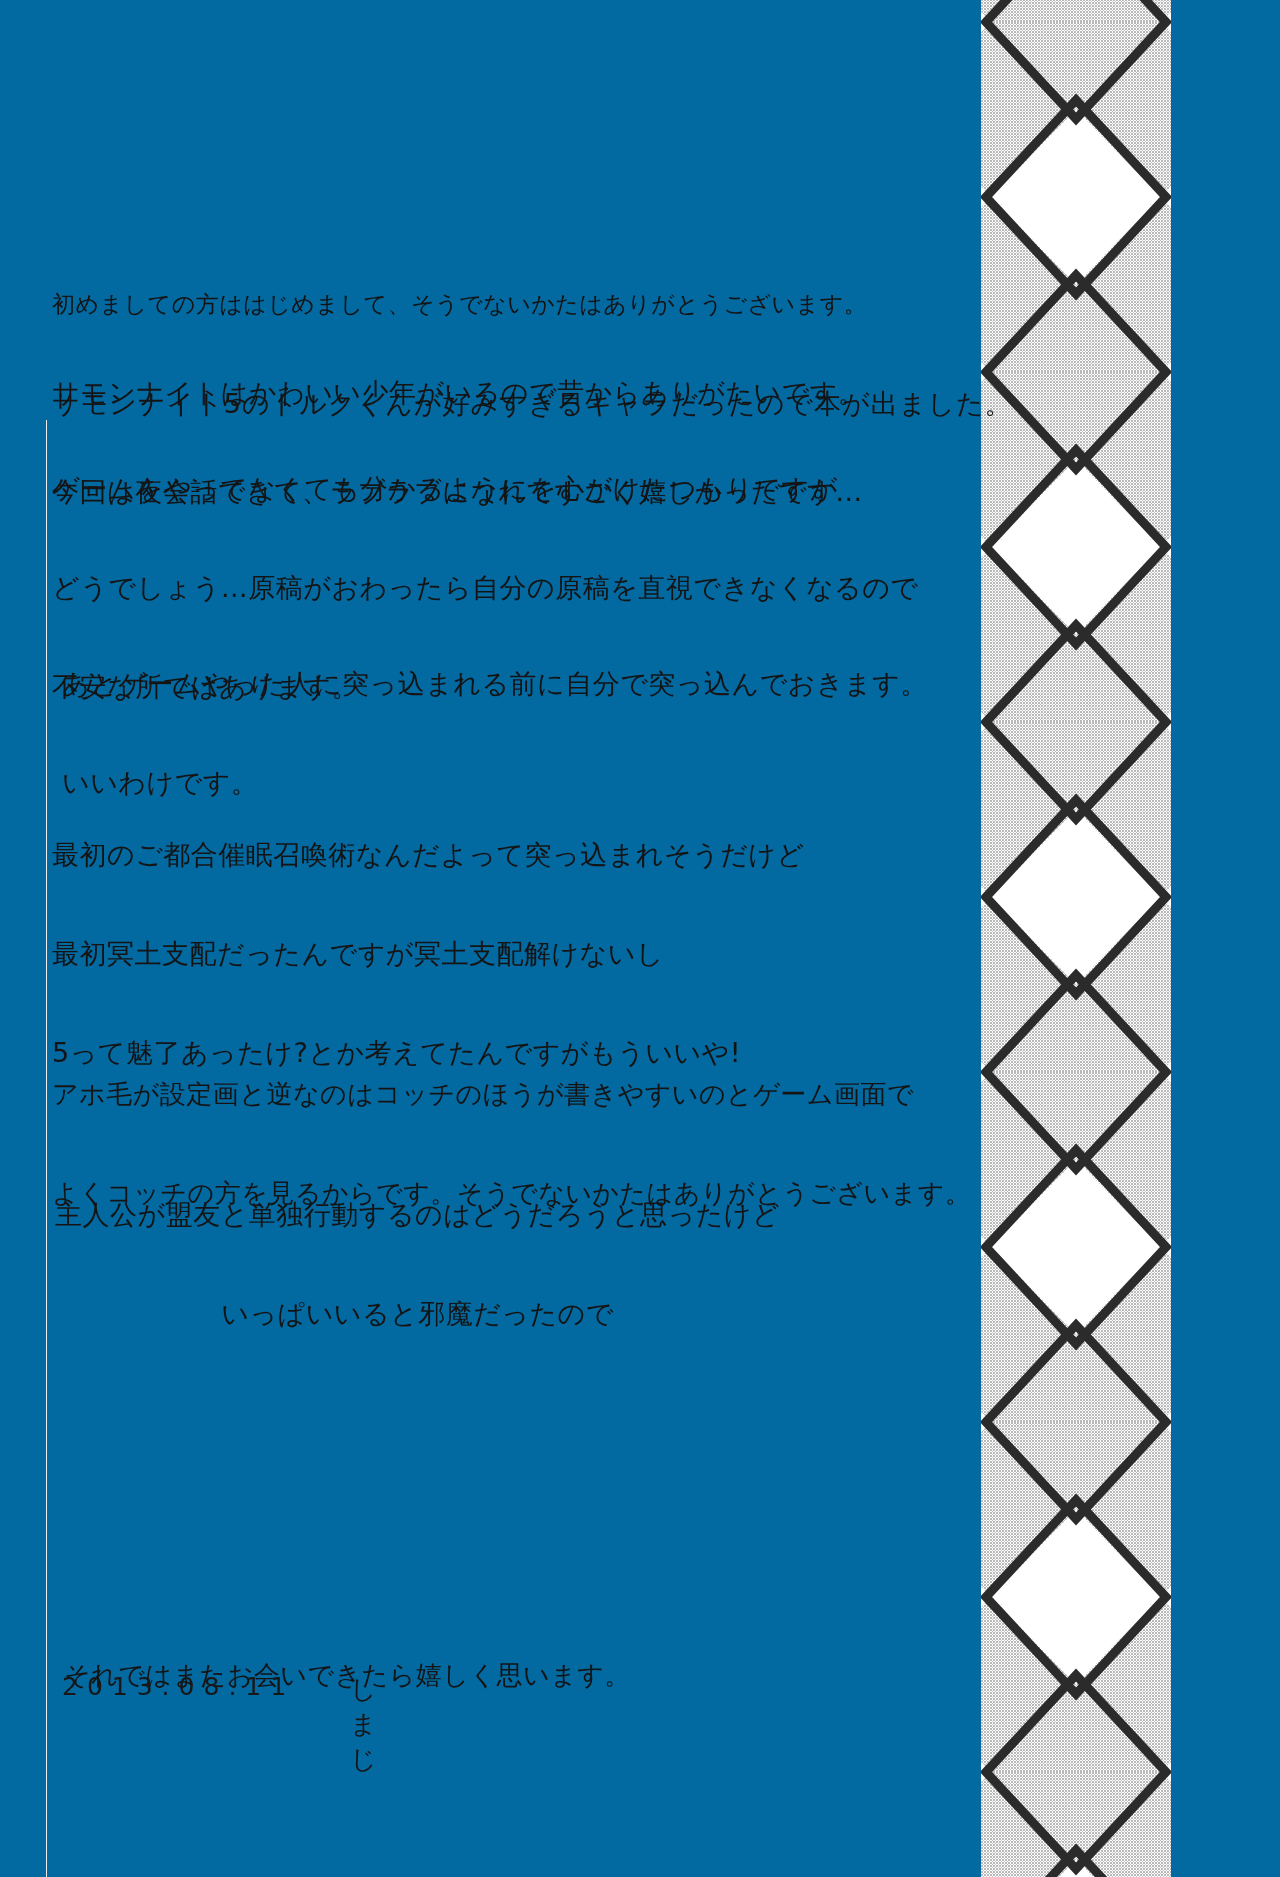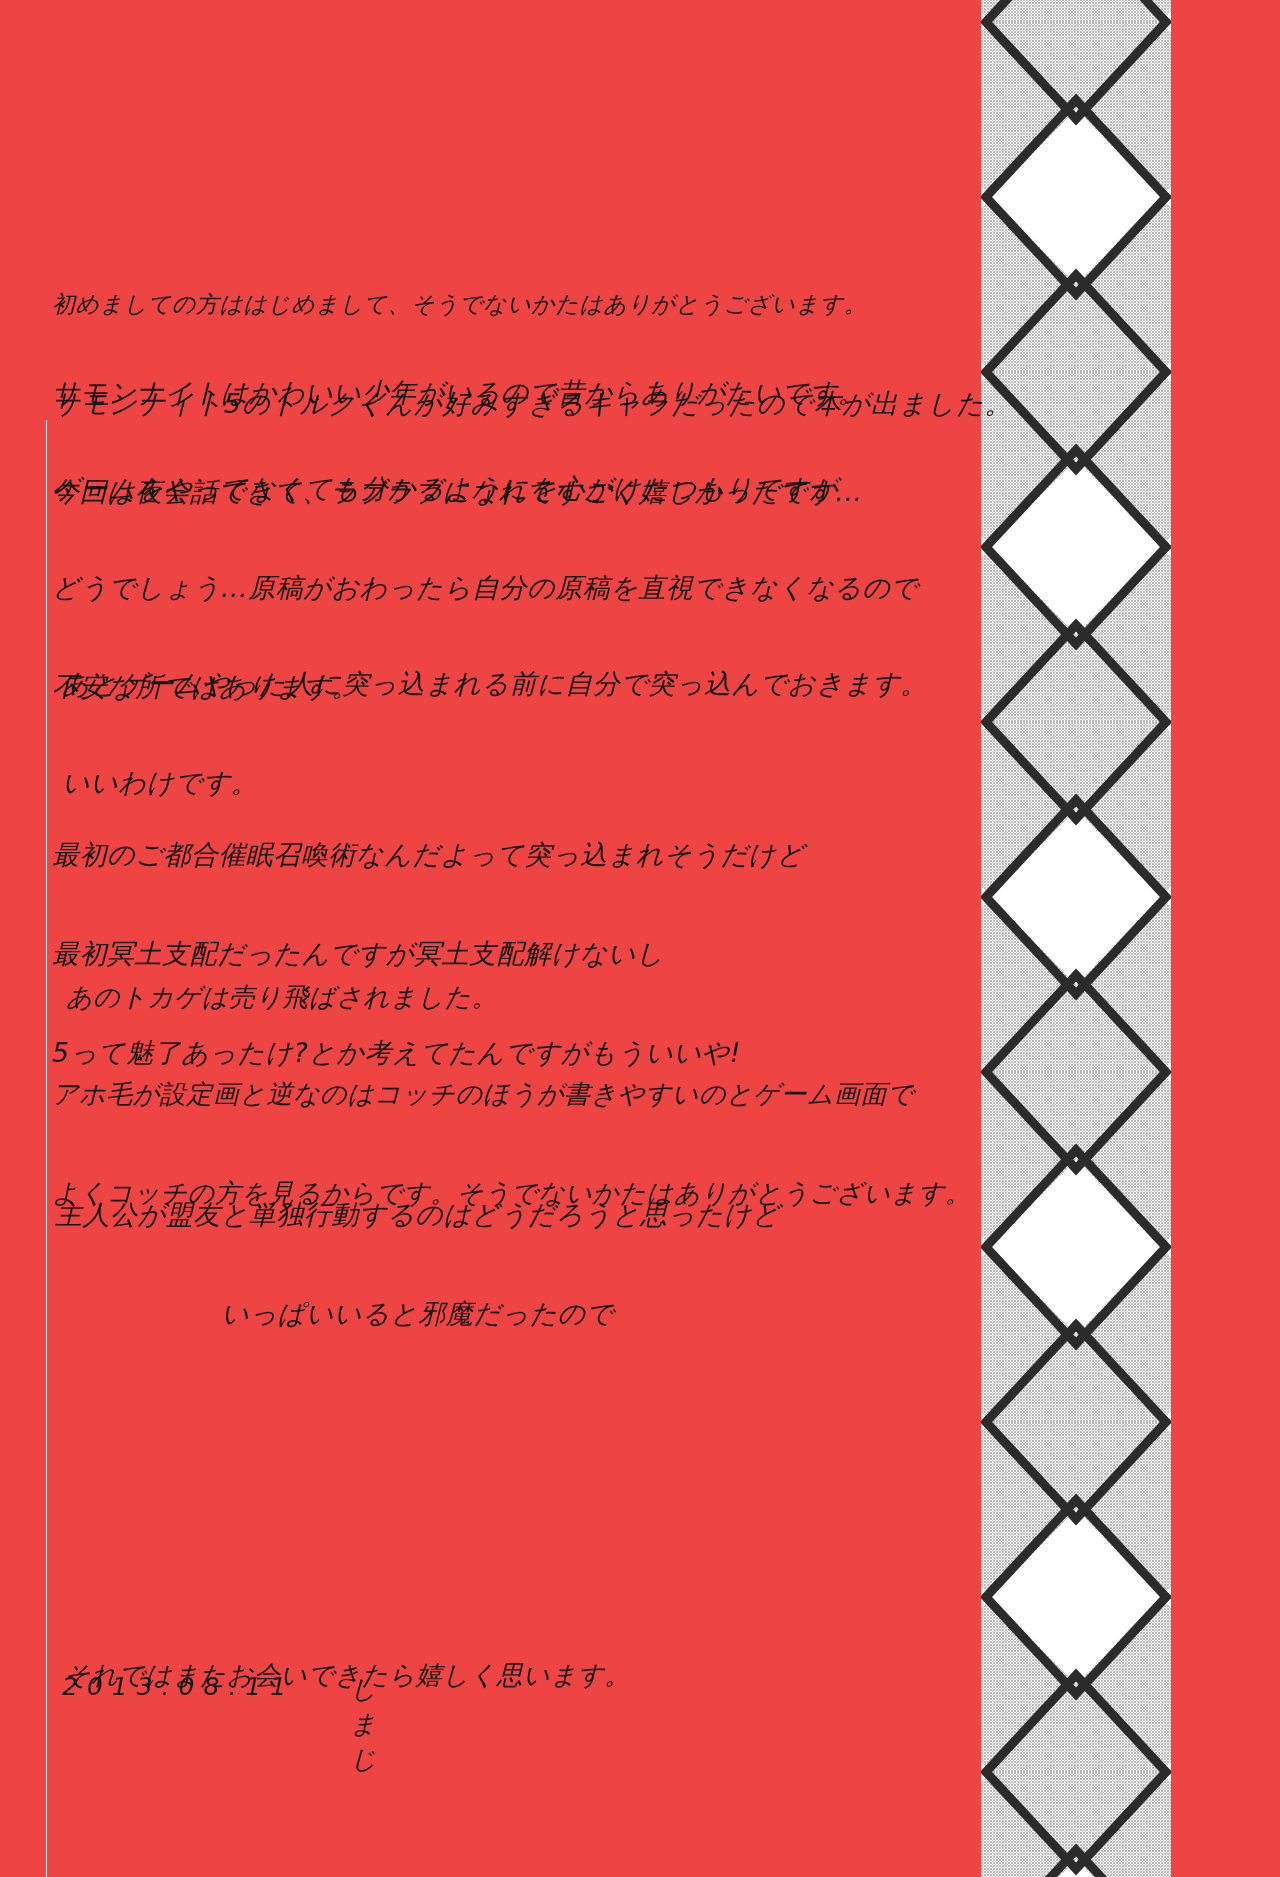--- a/index.html
+++ b/index.html
@@ -4,21 +4,21 @@
 <style>
   html,body{margin:0;padding:0;}
   body{
     width:1280px;height:1877px;
     background:#ffffff;
     position:relative;
     overflow:hidden;
     font-family:"DejaVu Sans", sans-serif;
     color:#121212;
   }
-  .page{position:absolute;inset:0;background:#ef4444;font-style:italic;}
+  .page{position:absolute;inset:0;background:#0369a1;}
   .scan-edge{
     position:absolute;left:46px;top:420px;bottom:0;width:1px;
     background:#ededed;
   }
   .argyle{
     position:absolute;top:0;left:981px;width:190px;height:1877px;
   }
   .para{
     position:absolute;
     white-space:pre;
@@ -88,23 +88,20 @@
     <span class="line">あとゲームやった人に突っ込まれる前に自分で突っ込んでおきます。</span>
     <span class="line">いいわけです。</span>
   </div>
 
   <div class="para" style="top:772px;left:52px;font-size:27px;">
     <span class="line">最初のご都合催眠召喚術なんだよって突っ込まれそうだけど</span>
     <span class="line">最初冥土支配だったんですが冥土支配解けないし</span>
     <span class="line">5って魅了あったけ?とか考えてたんですがもういいや!</span>
   </div>
 
-  <div class="para" style="top:915px;left:66px;font-size:26px;">
-    <span class="line">あのトカゲは売り飛ばされました。</span>
-  </div>
 
   <div class="para" style="top:1012px;left:52px;font-size:26px;">
     <span class="line">アホ毛が設定画と逆なのはコッチのほうが書きやすいのとゲーム画面で</span>
     <span class="line">よくコッチの方を見るからです。そうでないかたはありがとうございます。</span>
   </div>
 
   <div class="para" style="top:1132px;left:55px;font-size:27px;text-align:center;">
     <span class="line">主人公が盟友と単独行動するのはどうだろうと思ったけど</span>
     <span class="line">いっぱいいると邪魔だったので</span>
   </div>

